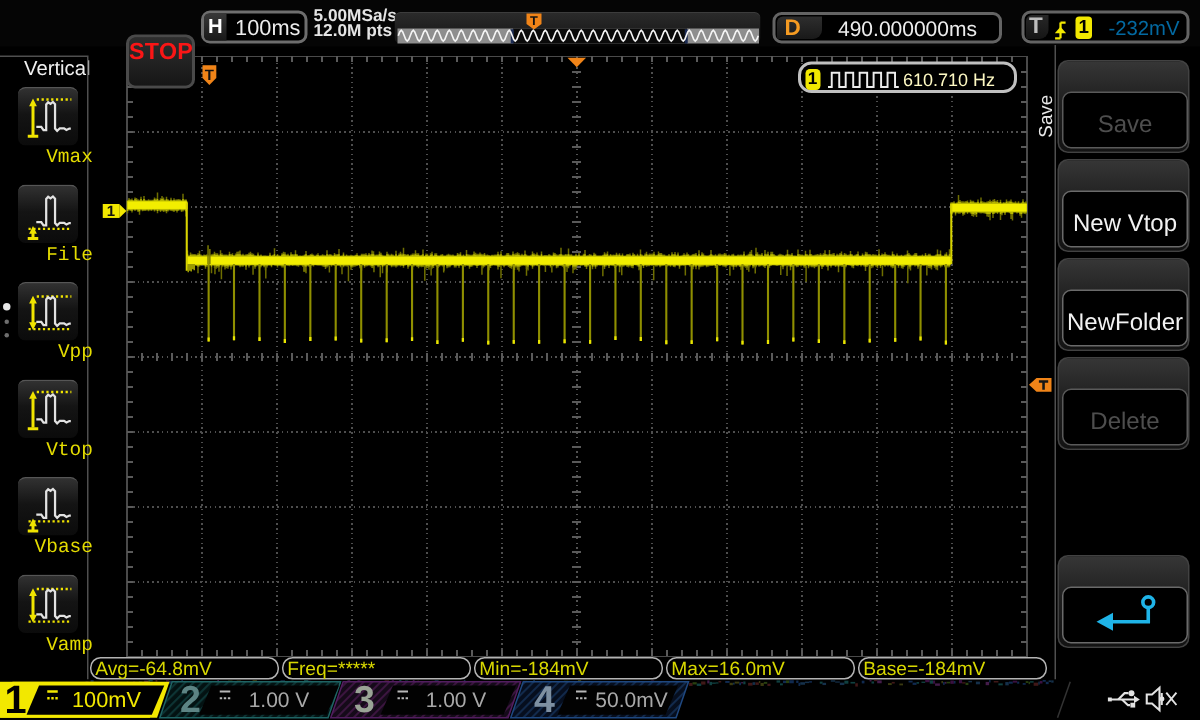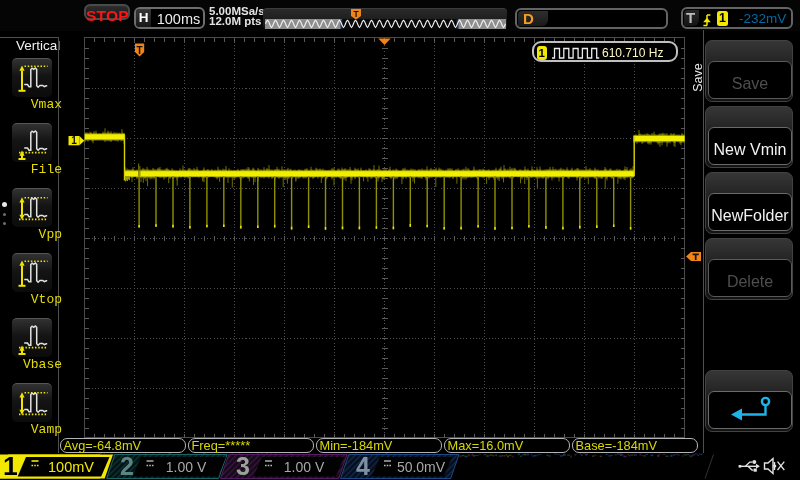--- a/index.html
+++ b/index.html
@@ -1,17 +1,17 @@
 <!DOCTYPE html>
 <html><head><meta charset="utf-8"><style>
 * { margin:0; padding:0; box-sizing:border-box; }
 body { width:800px; height:480px; background:#000; transform:translateZ(0); font-family:"Liberation Sans",sans-serif; position:relative; overflow:hidden; }
 #top { position:absolute; left:0; top:0; width:800px; height:31px; background:#050505; }
 .logo { position:absolute; left:3.5px; top:4.5px; font-family:"Liberation Serif",serif; font-weight:bold; font-size:23.5px; color:#eec400; -webkit-text-stroke:0.7px #e0b800; letter-spacing:0px; }
-.stop { position:absolute; left:84px; top:4px; width:46px; height:16px; border:2px solid #4a4a4a; border-radius:6px; background:linear-gradient(#2e2e2e,#161616); color:#fa1616; font-weight:bold; font-size:15.5px; text-align:center; line-height:20px; letter-spacing:0.2px; }
+.stop { position:absolute; left:84px; top:23px; width:46px; height:36px; border:2px solid #4a4a4a; border-radius:6px; background:linear-gradient(#2e2e2e,#161616); color:#fa1616; font-weight:bold; font-size:15.5px; text-align:center; line-height:20px; letter-spacing:0.2px; }
 .hbox { position:absolute; left:134px; top:7px; width:71px; height:22px; border:2px solid #6e6e6e; border-radius:6px; background:#000; }
 .hbox .h { position:absolute; left:0px; top:0px; width:15px; color:#fff; font-weight:bold; font-size:13.5px; line-height:17px; text-align:center; background:linear-gradient(#383838,#181818); border-radius:3px 0 0 3px; height:18px; }
 .hbox .v { position:absolute; left:18px; top:2px; width:49px; text-align:center; color:#ececec; font-size:14.5px; line-height:16px; }
 .srate { position:absolute; left:209px; top:7px; color:#e4e4e4; font-size:11.5px; line-height:9.8px;font-weight:bold; }
 .memwell { position:absolute; left:263px; top:8px; width:244px; height:21px; background:linear-gradient(#2a2a2a,#141414); border-radius:4px; border-top:1px solid #3c3c3c; }
 .memband { position:absolute; left:265px; top:19px; width:240.5px; height:9.5px; background:#8e8e8e; }
 .memwin { position:absolute; left:341.5px; top:19px; width:116.5px; height:9.5px; background:#0a0a0a; }
 .dbox { position:absolute; left:515px; top:8px; width:153px; height:21px; border:2px solid #646464; border-radius:6px; background:#000; }
 .dbox .d { position:absolute; left:6px; top:0; color:#f59b22; font-weight:bold; font-size:15px; line-height:17px; }
 .dbox .v { position:absolute; left:30px; top:2px; width:116px; text-align:center; color:#ececec; font-size:14px; line-height:15px; }
@@ -76,20 +76,21 @@
 <path d="M78.5 19.5v9.5M194.5 19.5v9.5" stroke="#1c2c55" stroke-width="2"></path>
 <path d="M265.5 23.8L266.5 21.3L267.5 20.2L268.5 21.3L269.5 23.8L270.5 26.3L271.5 27.4L272.5 26.3L273.5 23.8L274.5 21.3L275.5 20.2L276.5 21.3L277.5 23.8L278.5 26.3L279.5 27.4L280.5 26.3L281.5 23.8L282.5 21.3L283.5 20.2L284.5 21.3L285.5 23.8L286.5 26.3L287.5 27.4L288.5 26.3L289.5 23.8L290.5 21.3L291.5 20.2L292.5 21.3L293.5 23.8L294.5 26.3L295.5 27.4L296.5 26.3L297.5 23.8L298.5 21.3L299.5 20.2L300.5 21.3L301.5 23.8L302.5 26.3L303.5 27.4L304.5 26.3L305.5 23.8L306.5 21.3L307.5 20.2L308.5 21.3L309.5 23.8L310.5 26.3L311.5 27.4L312.5 26.3L313.5 23.8L314.5 21.3L315.5 20.2L316.5 21.3L317.5 23.8L318.5 26.3L319.5 27.4L320.5 26.3L321.5 23.8L322.5 21.3L323.5 20.2L324.5 21.3L325.5 23.8L326.5 26.3L327.5 27.4L328.5 26.3L329.5 23.8L330.5 21.3L331.5 20.2L332.5 21.3L333.5 23.8L334.5 26.3L335.5 27.4L336.5 26.3L337.5 23.8L338.5 21.3L339.5 20.2L340.5 21.3L341.5 23.8L342.5 26.3L343.5 27.4L344.5 26.3L345.5 23.8L346.5 21.3L347.5 20.2L348.5 21.3L349.5 23.8L350.5 26.3L351.5 27.4L352.5 26.3L353.5 23.8L354.5 21.3L355.5 20.2L356.5 21.3L357.5 23.8L358.5 26.3L359.5 27.4L360.5 26.3L361.5 23.8L362.5 21.3L363.5 20.2L364.5 21.3L365.5 23.8L366.5 26.3L367.5 27.4L368.5 26.3L369.5 23.8L370.5 21.3L371.5 20.2L372.5 21.3L373.5 23.8L374.5 26.3L375.5 27.4L376.5 26.3L377.5 23.8L378.5 21.3L379.5 20.2L380.5 21.3L381.5 23.8L382.5 26.3L383.5 27.4L384.5 26.3L385.5 23.8L386.5 21.3L387.5 20.2L388.5 21.3L389.5 23.8L390.5 26.3L391.5 27.4L392.5 26.3L393.5 23.8L394.5 21.3L395.5 20.2L396.5 21.3L397.5 23.8L398.5 26.3L399.5 27.4L400.5 26.3L401.5 23.8L402.5 21.3L403.5 20.2L404.5 21.3L405.5 23.8L406.5 26.3L407.5 27.4L408.5 26.3L409.5 23.8L410.5 21.3L411.5 20.2L412.5 21.3L413.5 23.8L414.5 26.3L415.5 27.4L416.5 26.3L417.5 23.8L418.5 21.3L419.5 20.2L420.5 21.3L421.5 23.8L422.5 26.3L423.5 27.4L424.5 26.3L425.5 23.8L426.5 21.3L427.5 20.2L428.5 21.3L429.5 23.8L430.5 26.3L431.5 27.4L432.5 26.3L433.5 23.8L434.5 21.3L435.5 20.2L436.5 21.3L437.5 23.8L438.5 26.3L439.5 27.4L440.5 26.3L441.5 23.8L442.5 21.3L443.5 20.2L444.5 21.3L445.5 23.8L446.5 26.3L447.5 27.4L448.5 26.3L449.5 23.8L450.5 21.3L451.5 20.2L452.5 21.3L453.5 23.8L454.5 26.3L455.5 27.4L456.5 26.3L457.5 23.8L458.5 21.3L459.5 20.2L460.5 21.3L461.5 23.8L462.5 26.3L463.5 27.4L464.5 26.3L465.5 23.8L466.5 21.3L467.5 20.2L468.5 21.3L469.5 23.8L470.5 26.3L471.5 27.4L472.5 26.3L473.5 23.8L474.5 21.3L475.5 20.2L476.5 21.3L477.5 23.8L478.5 26.3L479.5 27.4L480.5 26.3L481.5 23.8L482.5 21.3L483.5 20.2L484.5 21.3L485.5 23.8L486.5 26.3L487.5 27.4L488.5 26.3L489.5 23.8L490.5 21.3L491.5 20.2L492.5 21.3L493.5 23.8L494.5 26.3L495.5 27.4L496.5 26.3L497.5 23.8L498.5 21.3L499.5 20.2L500.5 21.3L501.5 23.8L502.5 26.3L503.5 27.4L504.5 26.3L505.5 23.8" transform="translate(-263 0)" fill="none" stroke="#f4f4f4" stroke-width="1.1"></path>
 </svg>
 <svg width="12" height="12" viewBox="0 0 12 12" style="position:absolute;left:350px;top:8px">
 <path d="M1 1h10v7l-5 3.6L1 8z" fill="#f08418"></path>
 <text x="6" y="8.6" font-size="8.5" font-weight="bold" fill="#111" text-anchor="middle" font-family="Liberation Sans">T</text>
 </svg>
 <div class="dbox">
       <span style="position:absolute;left:1px;top:1px;width:30px;height:15px;background:linear-gradient(#2e2e2e,#191919);border-radius:4px 0 6px 0"></span>
       <span class="d">D</span>
+      <span class="v">490.000000ms</span>
     </div>
 <div class="tbox">
       <span style="position:absolute;left:1px;top:1px;width:15px;height:16px;background:linear-gradient(#272727,#151515);border-radius:4px 0 6px 0"></span>
       <span class="t">T</span>
 <svg width="16" height="18" viewBox="0 0 16 18" style="position:absolute;left:17px;top:2px">
 <path d="M3.4 14.5H7M7 14.5V4M7 4h3.4" stroke="#f2e800" stroke-width="1.5" fill="none"></path>
 <path d="M7 6.8l-3.8 4.4h7.6z" fill="#f2e800"></path>
 </svg>
 <span class="one">1</span>
       <span class="v">-232mV</span>
@@ -149,21 +150,21 @@
 <div class="mlabel" style="top:421.5px">Vamp</div>
 <div class="dot" style="left:2px;top:202px;width:5px;height:5px;background:#e8e8e8"></div>
 <div class="dot" style="left:2.7px;top:212.5px;width:3.6px;height:3.6px;background:#6e6e6e"></div>
 <div class="dot" style="left:2.7px;top:221.7px;width:3.6px;height:3.6px;background:#6e6e6e"></div>
 <svg width="3" height="423" viewBox="0 0 3 423" style="position:absolute;left:702px;top:30px">
 <path d="M1.5 0V423" stroke="#4f4f4f" stroke-width="1"></path>
 </svg>
 <div class="rwell" style="top:40px"></div>
 <div class="rbtn dis" style="top:61px">Save</div>
 <div class="rwell" style="top:106px"></div>
-<div class="rbtn en" style="top:127px">New Vmin</div>
+<div class="rbtn en" style="top:127px">New Vtop</div>
 <div class="rwell" style="top:172px"></div>
 <div class="rbtn en" style="top:193px">NewFolder</div>
 <div class="rwell" style="top:238px"></div>
 <div class="rbtn dis" style="top:259px">Delete</div>
 <div class="rwell" style="top:370px"></div>
 <div class="rbtn en" style="top:391px">
     <svg width="84" height="38" viewBox="0 0 84 38" style="position:absolute;left:0;top:0">
       <circle cx="56.5" cy="9.5" r="3.6" fill="none" stroke="#1fb4e8" stroke-width="2.4"></circle>
       <path d="M56.5 13v9.5H32" fill="none" stroke="#1fb4e8" stroke-width="2.4"></path>
       <path d="M33 16.5l-11 6 11 6z" fill="#1fb4e8"></path>

